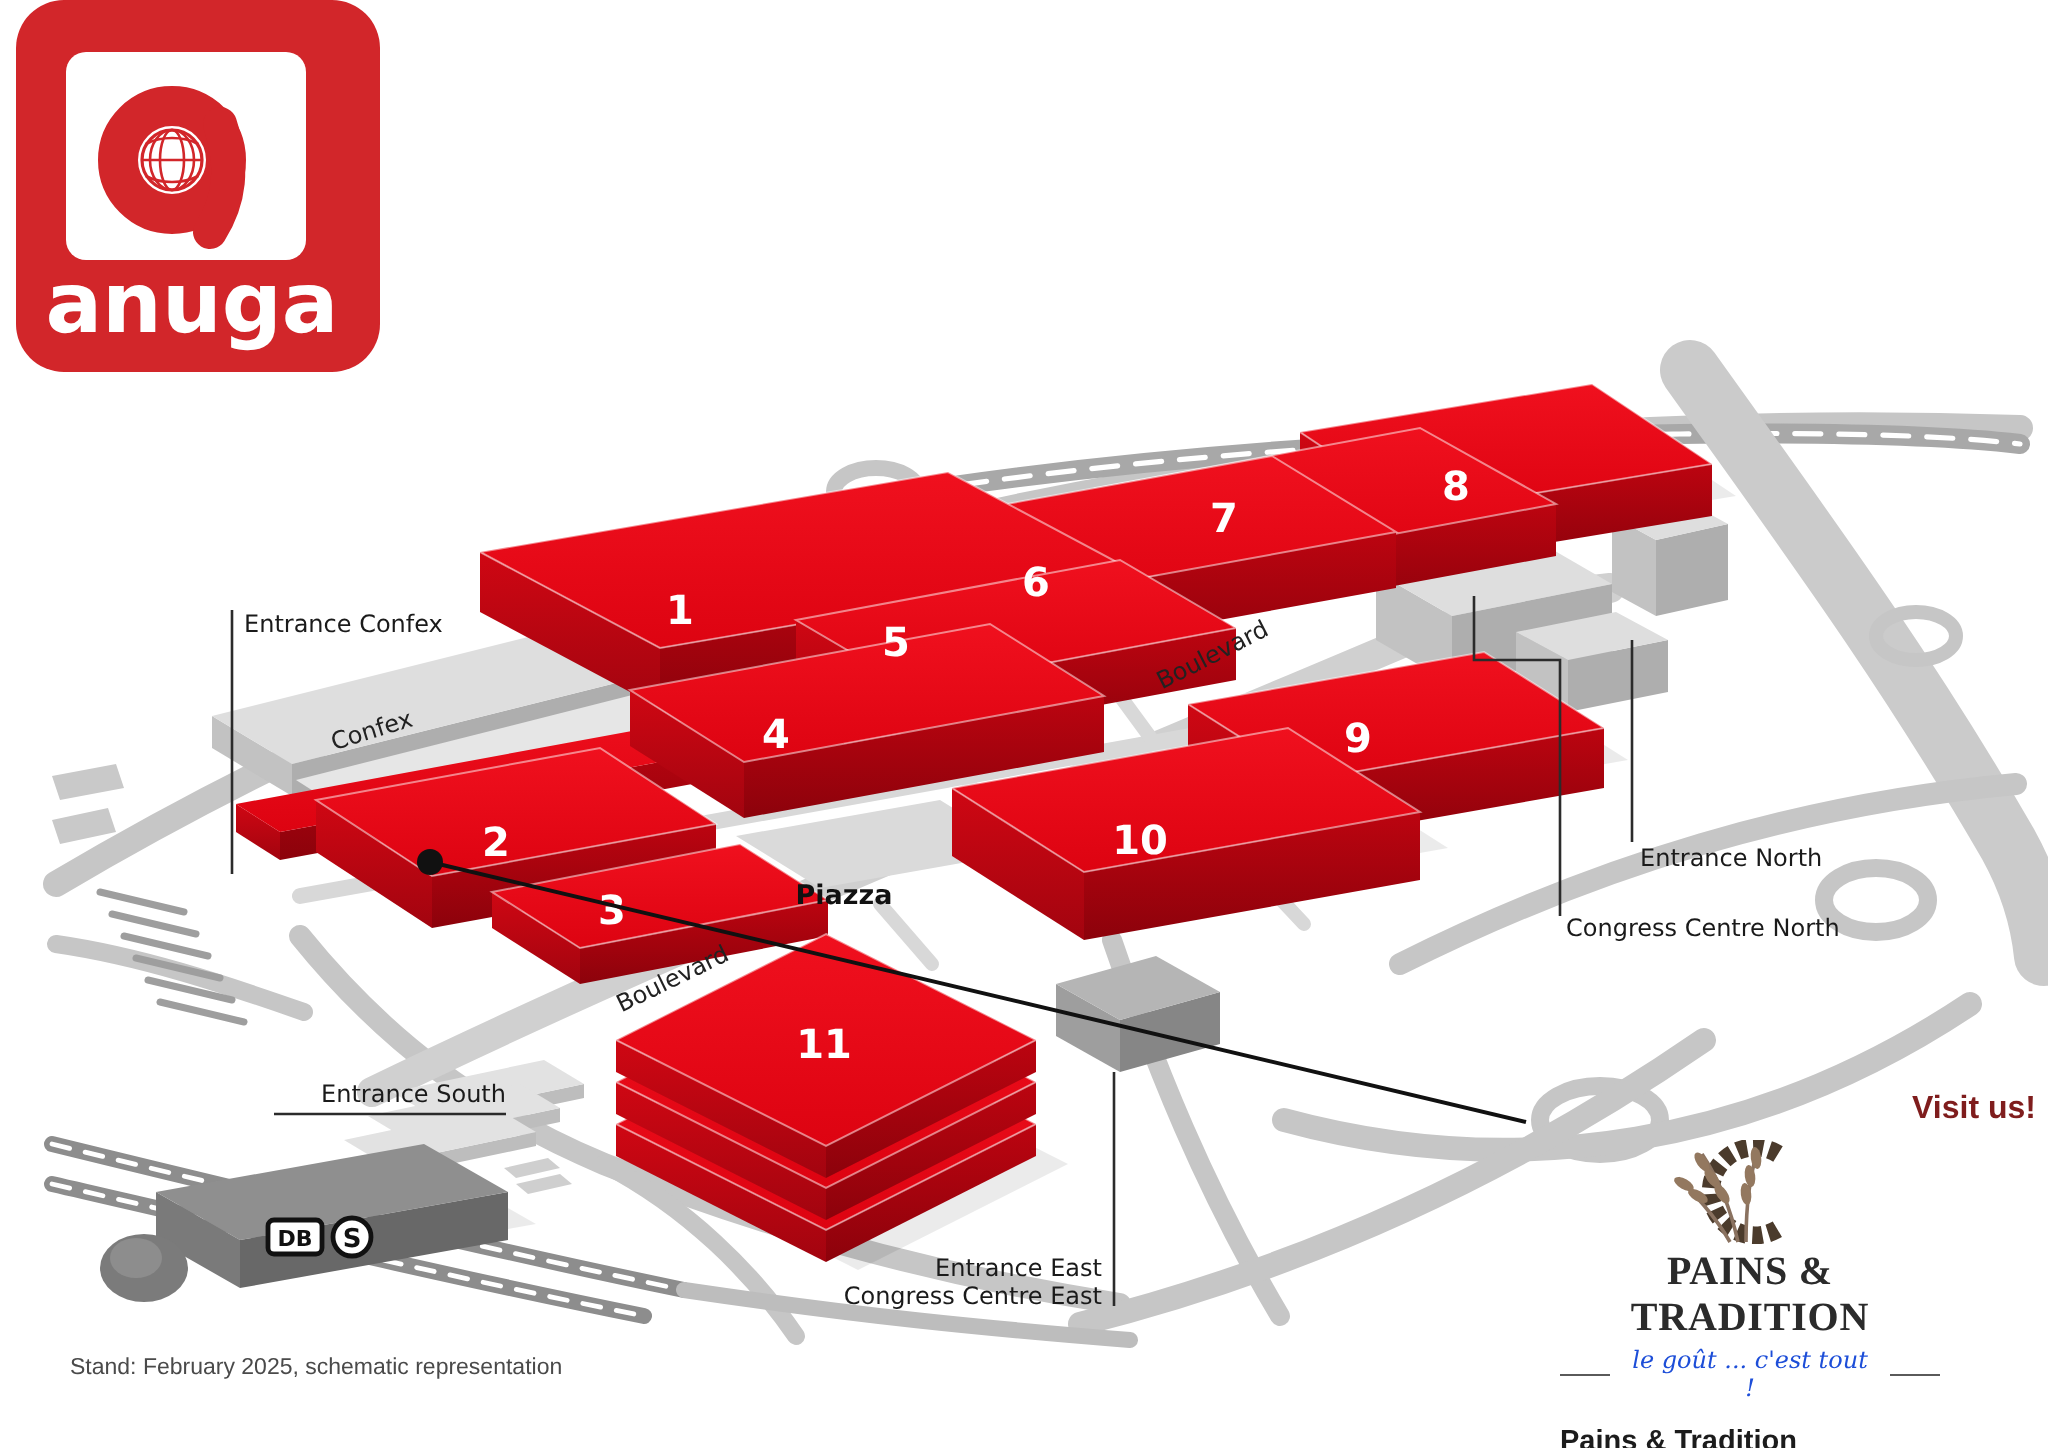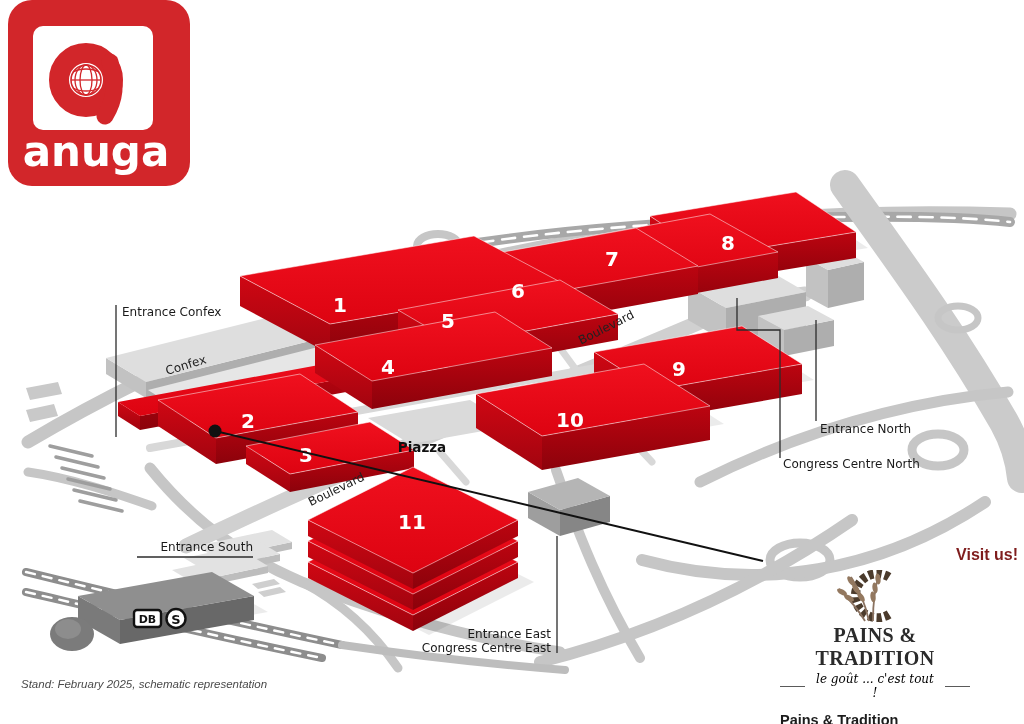--- a/index.html
+++ b/index.html
@@ -14,29 +14,29 @@
   .b3{font-weight:700;font-size:31px;line-height:1.05;margin-top:11px;letter-spacing:-.3px;}
   .logo-tile{position:absolute;left:0;top:0;z-index:3;}
   
   .map{position:absolute;left:0;top:0;z-index:1;}
   .map text{font-family:"DejaVu Sans",sans-serif;}
   .hall-num{font-size:20px;font-weight:700;fill:#fff;}
   .map-label{font-size:12px;fill:#1a1a1a;}
   .map-label-b{font-size:13.5px;font-weight:700;fill:#111;}
   .rot-label{font-size:12px;fill:#222;}
   
-  .note{position:absolute;left:21px;top:678px;font-style:italic;font-size:11.5px;color:#4a4a4a;z-index:4;}
+  .note{position:absolute;left:35px;top:678px;font-size:11.5px;color:#4a4a4a;z-index:4;}
   .sponsor{position:absolute;left:780px;top:546px;width:238px;z-index:4;}
   .visit{font-weight:700;font-size:16px;color:#7f1d1d;text-align:right;}
   .pt-center{width:190px;text-align:center;margin-top:6px;}
   .pt-word{font-family:"Liberation Serif",serif;font-weight:700;font-size:20px;
            letter-spacing:.4px;color:#2b2b2b;margin-top:-2px;}
   .pt-tag{display:flex;align-items:center;justify-content:center;gap:8px;margin-top:2px;}
   .pt-tag .dash{width:26px;border-top:1.6px solid #5a5a5a;}
-  .pt-tag .script{font-family:"DejaVu Serif",serif;font-style:italic;font-size:12px;color:#000000;}
+  .pt-tag .script{font-family:"DejaVu Serif",serif;font-style:italic;font-size:12px;color:#1d4ed8;}
   .pt-lines{margin-top:12px;font-weight:700;font-size:14.5px;line-height:1.22;color:#1c1c1c;}
 </style>
 </head>
 <body>
 
 <div class="page">
 
 
   <svg class="logo-tile" width="192" height="190" viewBox="0 0 192 190">
     <rect x="8" y="0" width="182" height="186" rx="24" fill="#d2262a"></rect>

